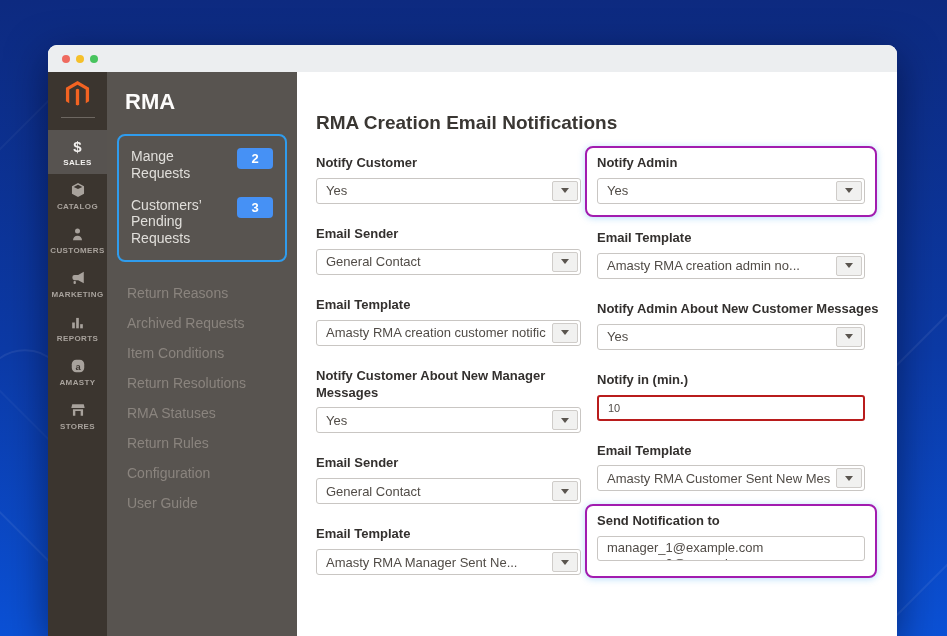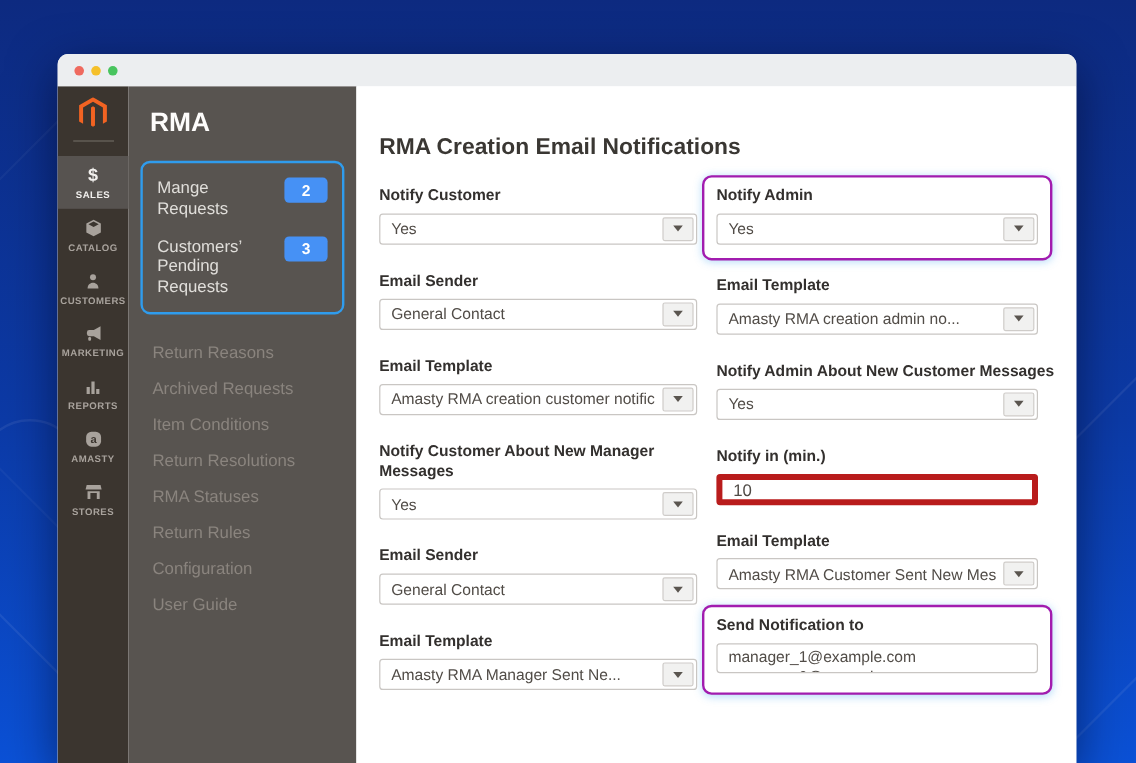--- a/index.html
+++ b/index.html
@@ -62,22 +62,22 @@
   .field label { display:block; font-size:13px; font-weight:700; color:#33302e; line-height:1.3; margin-bottom:6px; }
   .field label.nw { white-space:nowrap; }
 
   .select { position:relative; height:26px; background:#fff; border:1px solid #c9c6c3; border-radius:3px;
     display:flex; align-items:center; padding:0 34px 0 9px; font-size:13px; color:#514c47; cursor:pointer; }
   .select-value { white-space:nowrap; overflow:hidden; }
   .select-btn { position:absolute; top:2px; right:2px; bottom:2px; width:26px; background:#f1f1f0;
     border:1px solid #cfccc9; border-radius:2px; display:flex; align-items:center; justify-content:center; }
   .caret { width:0; height:0; border-left:4px solid transparent; border-right:4px solid transparent; border-top:5px solid #5a554f; }
 
-  .text-input { width:100%; height:26px; border:5px solid #b91c1c; border-radius:3px; padding:0 9px;
-    font-size:14px; color:#514c47; font-family:"Liberation Sans", sans-serif; background:#fff; }
+  .text-input { width:100%; height:26px; border:2px solid #b91c1c; border-radius:3px; padding:0 9px;
+    font-size:11px; color:#514c47; font-family:"Liberation Sans", sans-serif; background:#fff; }
   .textarea { width:100%; height:25px; border:1px solid #c9c6c3; border-radius:3px; padding:3px 9px;
     font-size:13px; line-height:16px; color:#514c47; font-family:"Liberation Sans", sans-serif; resize:none; overflow:hidden; background:#fff; }
 
   .hl { border:2px solid #a21caf; border-radius:8px; padding:7px 10px 11px; margin:-9px -12px 13px;
     box-shadow:0 1px 7px rgba(47,156,237,.35); background:#fff; }
   .hl .field { margin-bottom:0; }
   .hl-last { margin-bottom:0; }
 </style>
 </head>
 <body>

